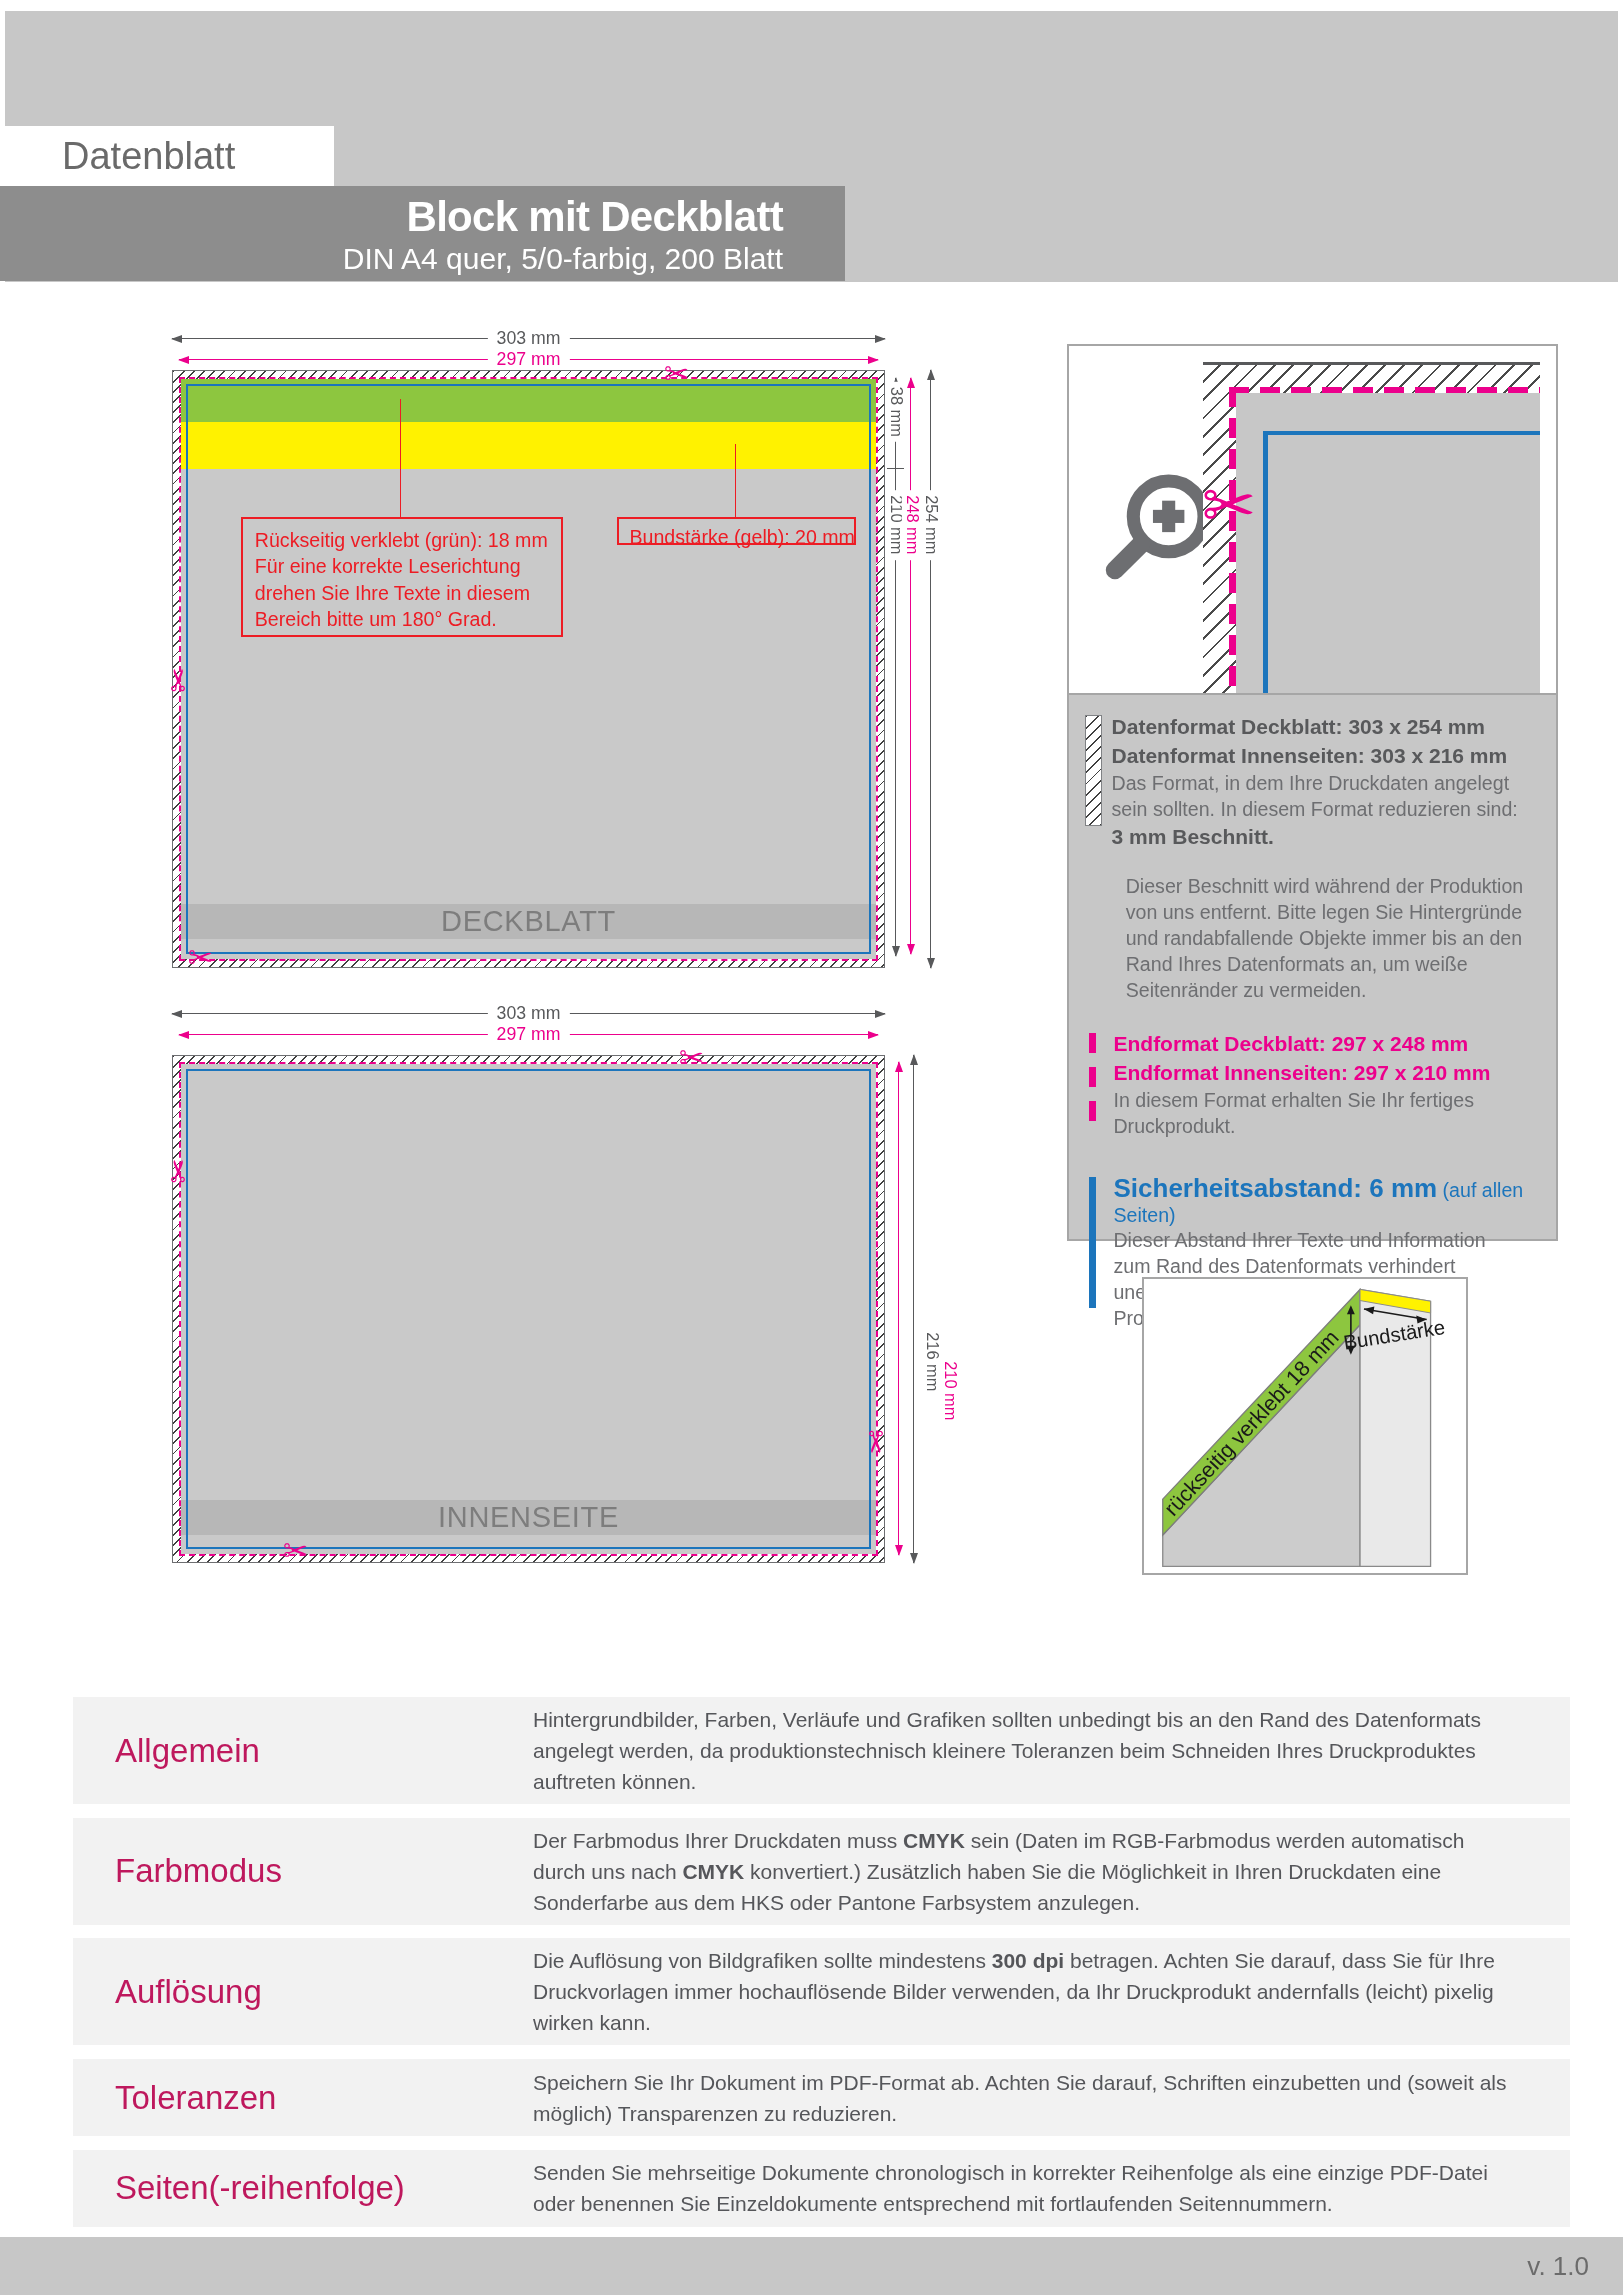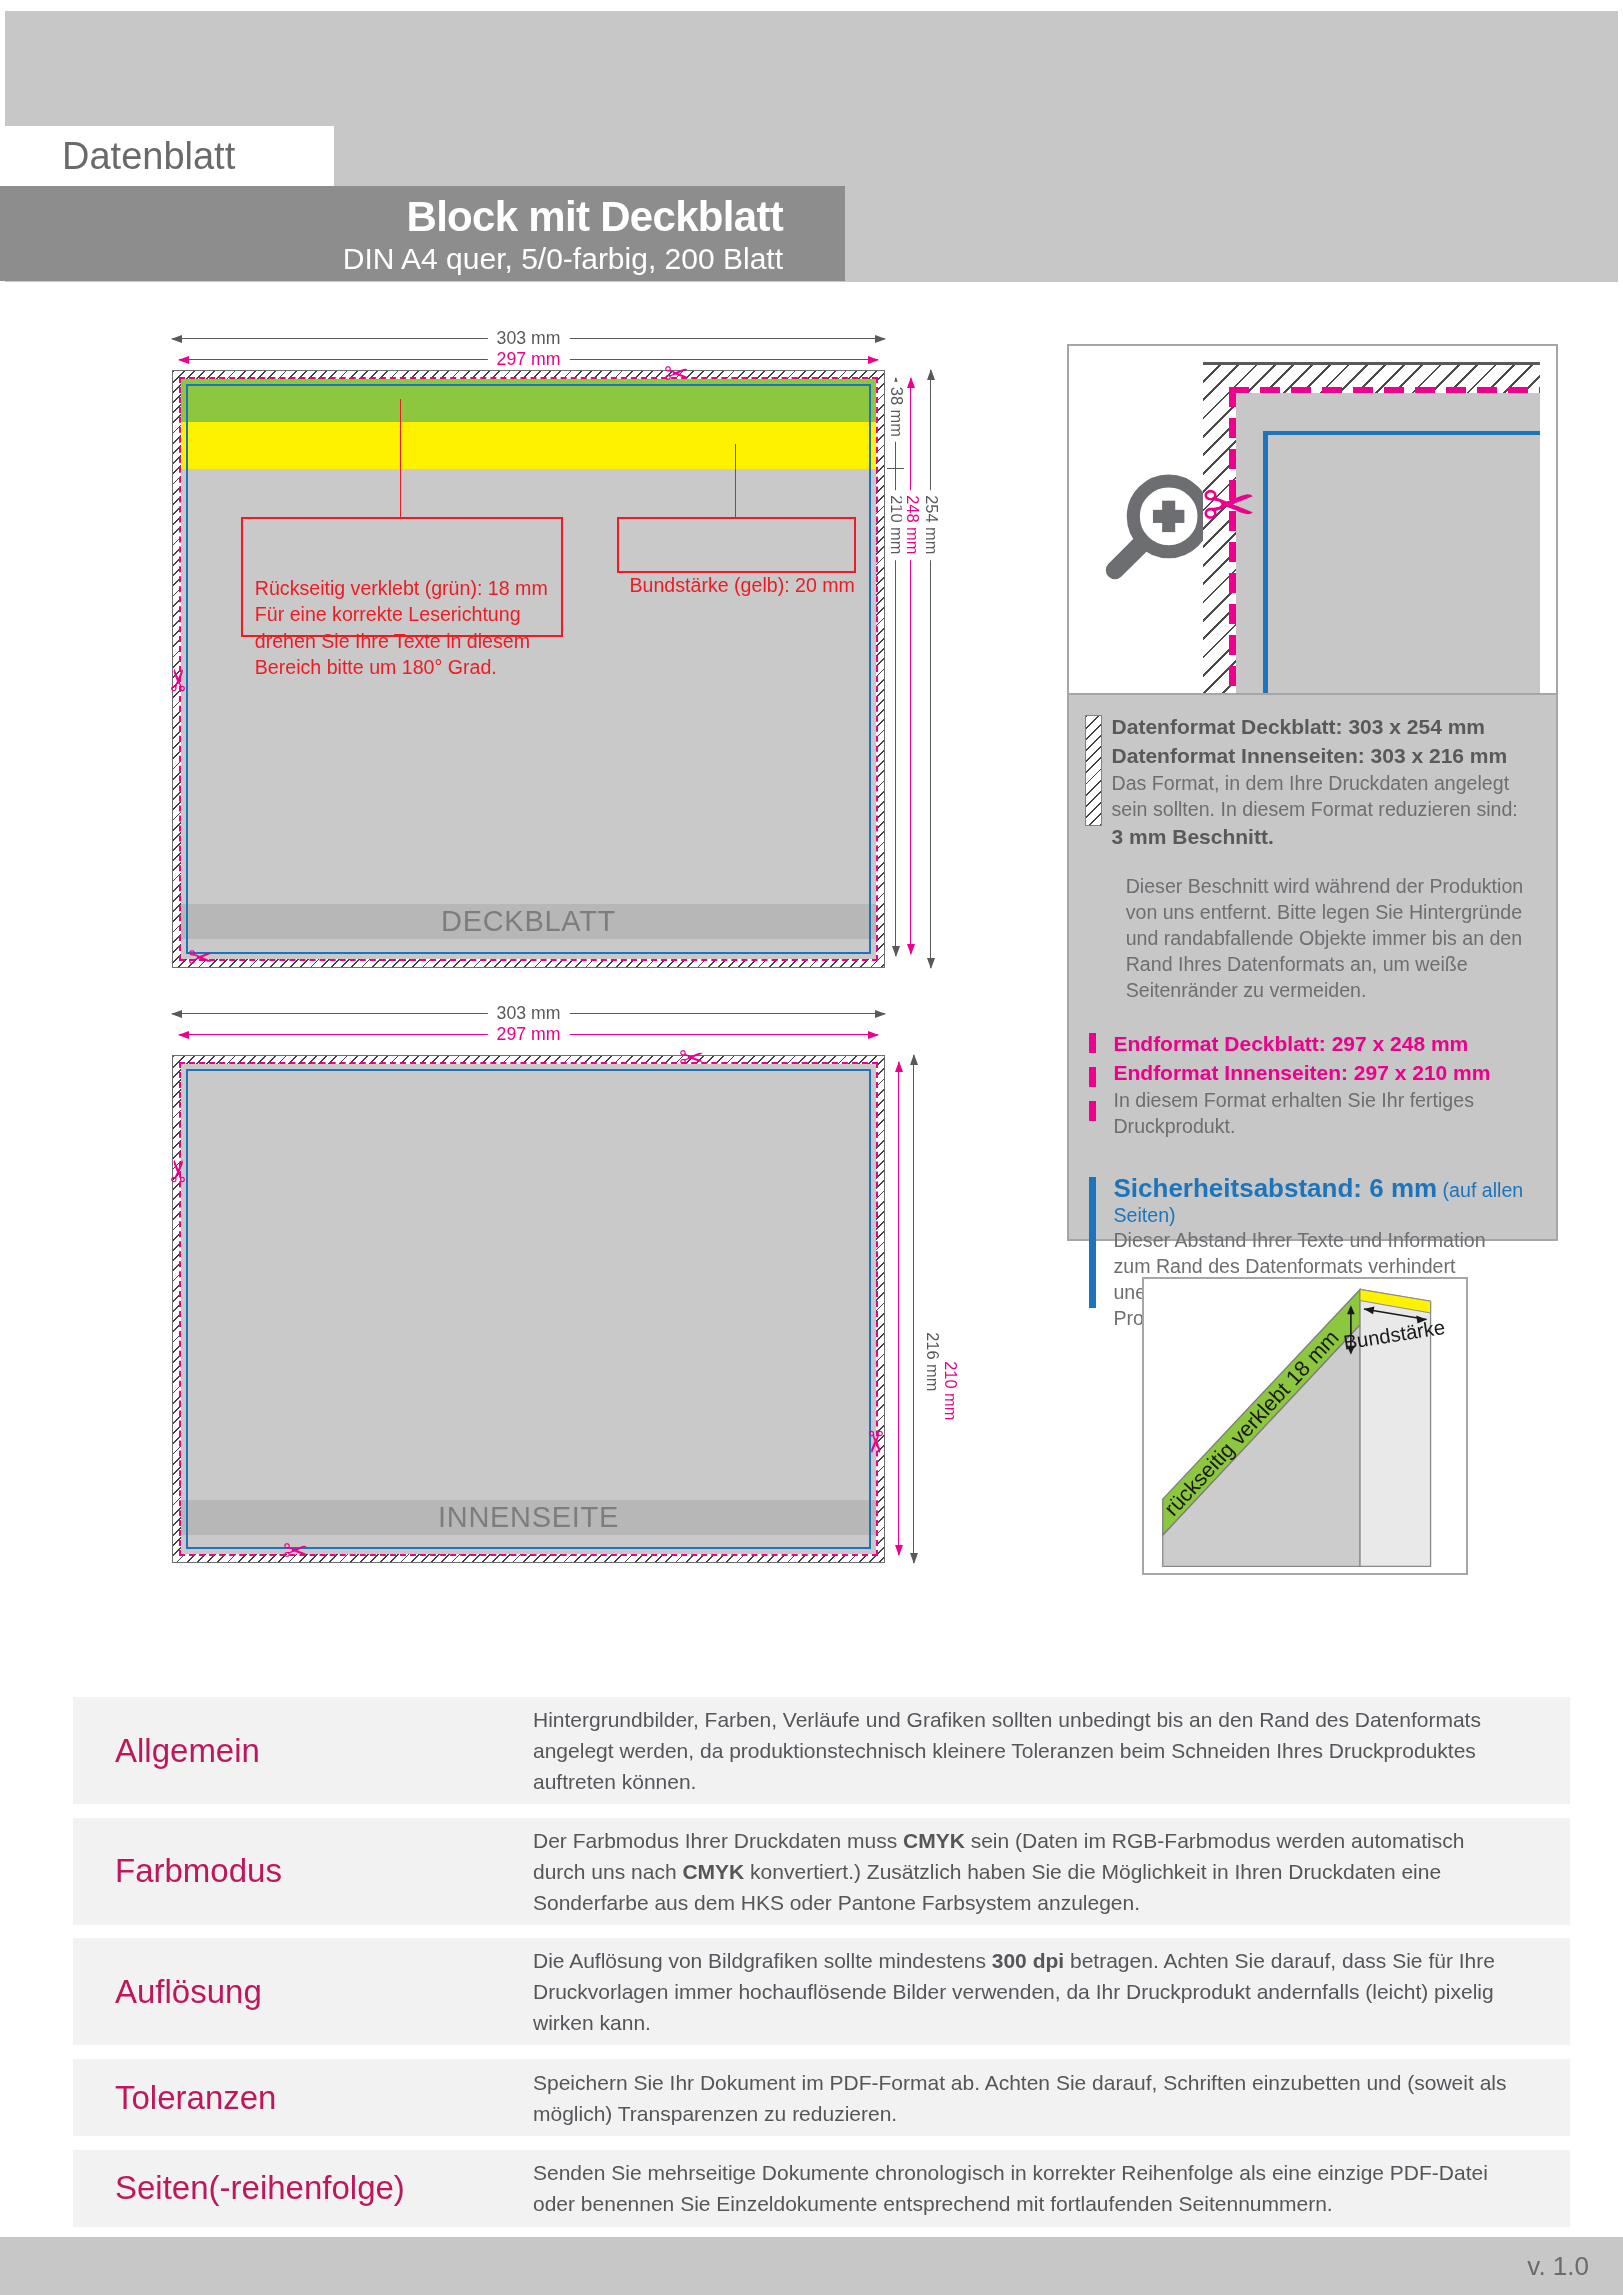--- a/index.html
+++ b/index.html
@@ -43,21 +43,21 @@
   .band-yellow{position:absolute;left:0;right:0;top:43px;height:47px;background:#fff200;}
   .safe{position:absolute;left:13px;right:13px;top:13px;bottom:13px;border:2px solid #1c75bc;box-sizing:border-box;}
   .sheet-label-band{position:absolute;left:0;right:0;height:35px;background:#b7b7b7;
     text-align:center;line-height:35px;font-size:29px;color:#7d7d7d;letter-spacing:0.7px;}
 
   .scis{position:absolute;font-family:"DejaVu Sans",sans-serif;color:#ec008c;font-size:30px;line-height:1;}
   .rot90{transform:rotate(90deg);} .rotm90{transform:rotate(-90deg);}
 
   .leader{position:absolute;width:1.3px;background:#ed1c24;}
   .callout{position:absolute;border:2px solid #ed1c24;color:#ed1c24;box-sizing:border-box;background:transparent;}
-  .callout .ctext{display:block;padding:7.9px 11.8px;font-size:19.6px;line-height:1.35;white-space:pre-line;margin-top:48px;}
+  .callout .ctext{display:block;padding:7.9px 11.8px;font-size:19.6px;line-height:1.35;white-space:pre-line;}
   .callout.single .ctext{padding:6.5px 10.5px;line-height:1.2;white-space:nowrap;}
 
   
   .panel{position:absolute;box-sizing:border-box;border:2px solid #a6a6a6;}
   .panel-zoom{left:1067px;top:344px;width:491px;height:351px;background:#ffffff;}
   .panel-info{left:1067px;top:695px;width:491px;height:546px;background:#c7c7c7;border-top:none;
     padding:17px 17px 0 15.7px;box-sizing:border-box;color:#6d6e71;}
   .panel-3d{left:1142px;top:1277px;width:326px;height:298px;background:#ffffff;border-width:2.6px;}
 
   .corner{position:absolute;left:134px;top:15.7px;width:337px;height:331px;overflow:hidden;
@@ -142,21 +142,21 @@
 
   <div class="leader" style="left:400px;top:399px;height:118px;"></div>
   <div class="leader" style="left:735px;top:444px;height:73px;"></div>
 
   <div class="callout" style="left:241px;top:517px;width:322px;height:120px;">
     <span class="ctext">Rückseitig verklebt (grün): 18 mm
 Für eine korrekte Leserichtung
 drehen Sie Ihre Texte in diesem
 Bereich bitte um 180° Grad.</span>
   </div>
-  <div class="callout single" style="left:617px;top:517px;width:239px;height:56px;">
+  <div class="callout single" style="left:617px;top:517px;width:239px;height:28px;">
     <span class="ctext">Bundstärke (gelb): 20 mm</span>
   </div>
 
   <div class="dimv c-gray" style="left:895px;top:378px;height:578px;"></div>
   <div class="tick" style="left:887px;top:468px;width:17px;"></div>
   <div class="dimv c-pink" style="left:910px;top:378px;height:576px;"></div>
   <div class="dimv c-gray" style="left:930px;top:370px;height:598px;"></div>
   <span class="vlbl c-gray" style="left:896px;top:412px;">38 mm</span>
   <span class="vlbl c-gray" style="left:896px;top:525px;">210 mm</span>
   <span class="vlbl c-pink" style="left:912px;top:525px;">248 mm</span>

